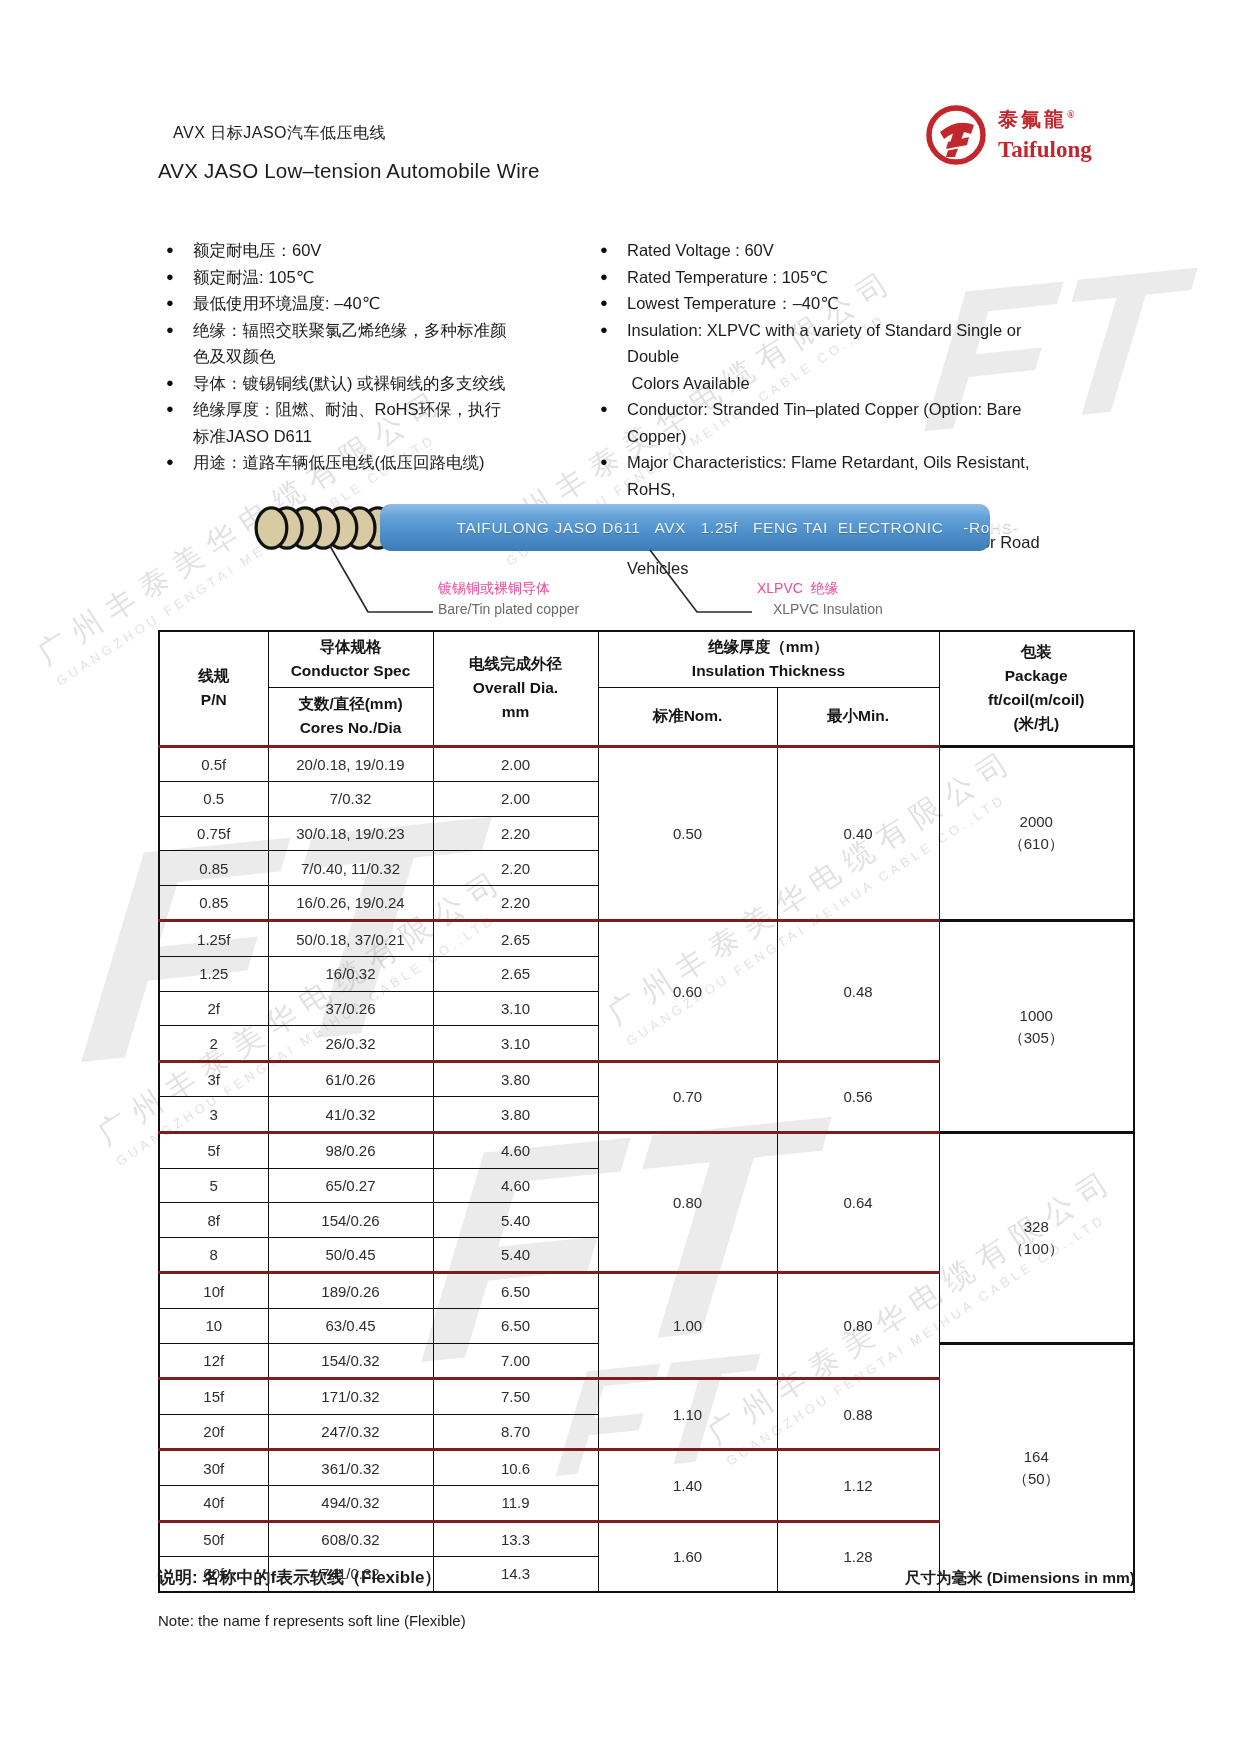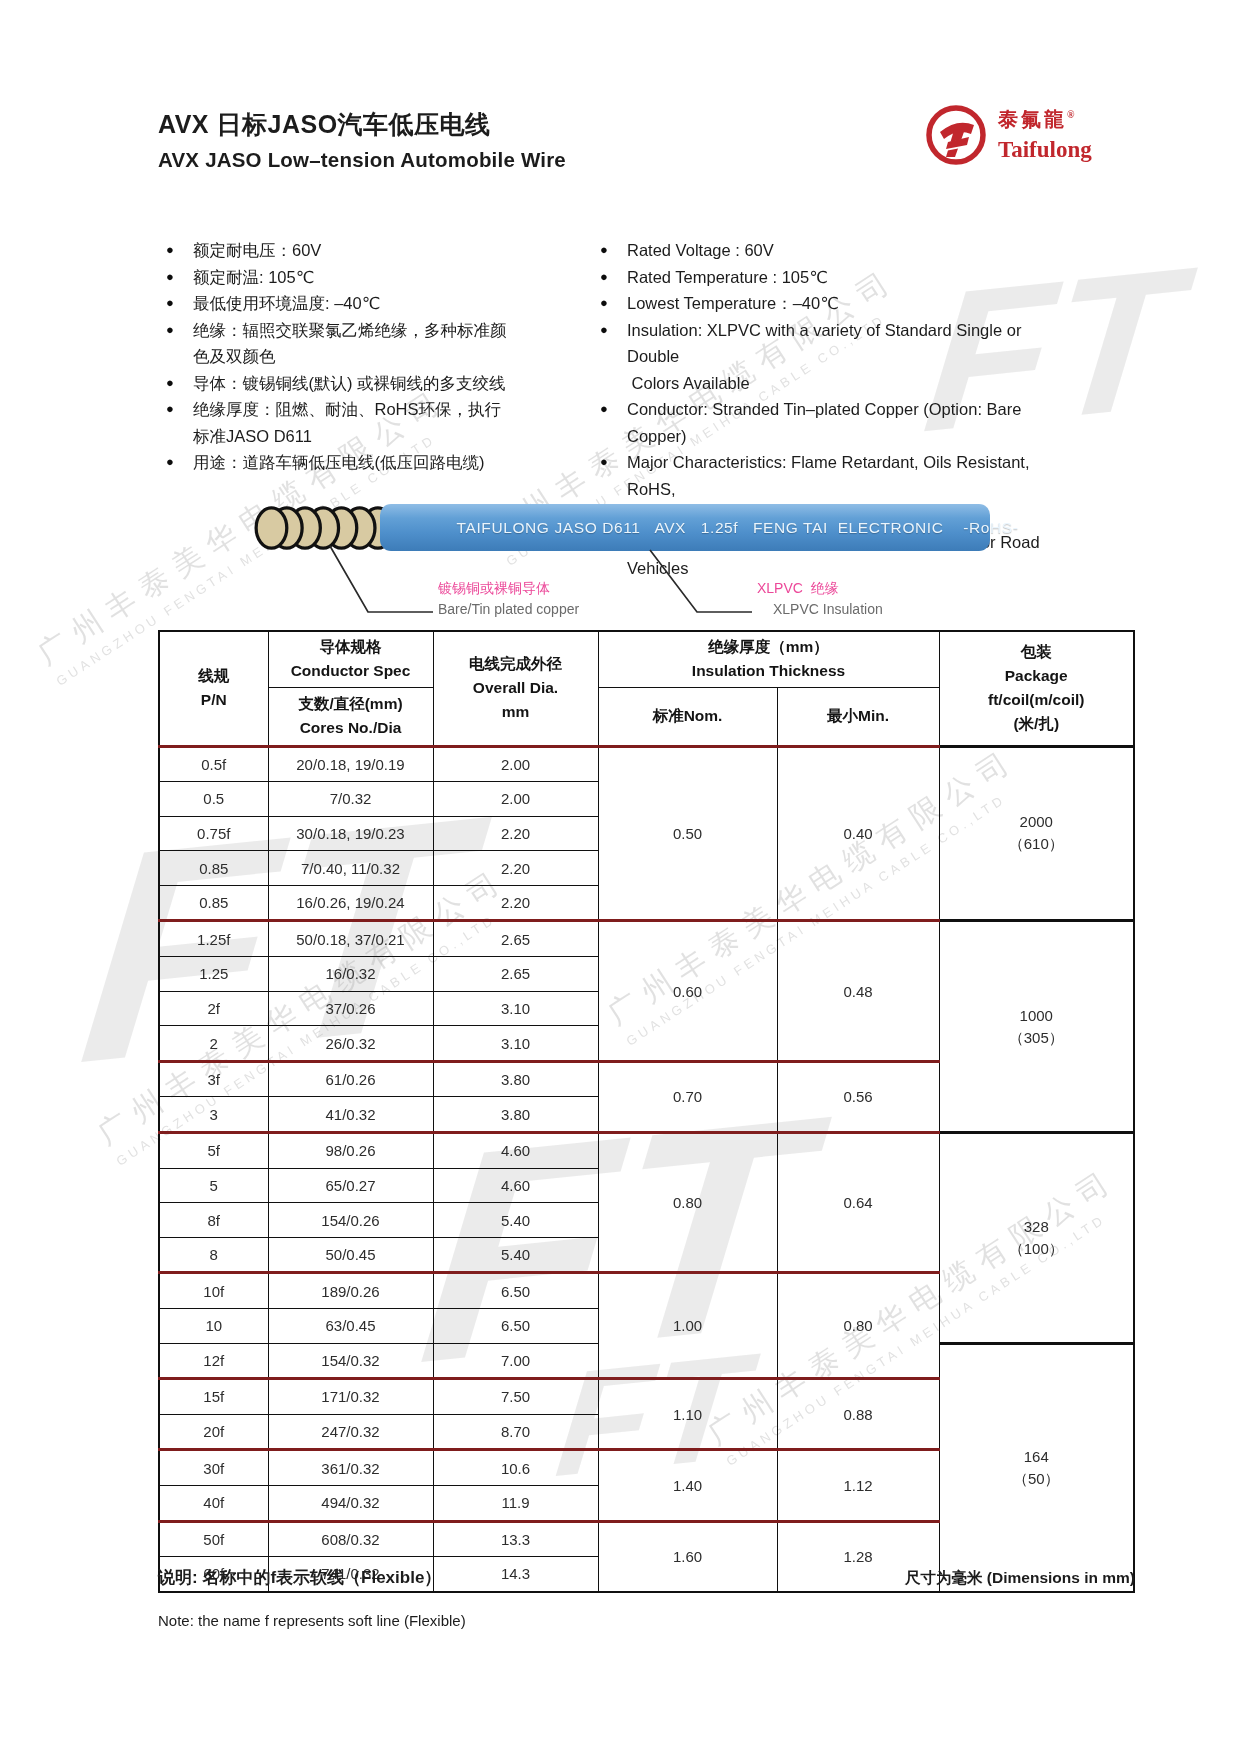--- a/index.html
+++ b/index.html
@@ -10,22 +10,22 @@
   }
   
   .wm-layer{position:absolute;inset:0;z-index:0;pointer-events:none;}
   .wm-block{position:absolute;transform:rotate(-33deg);transform-origin:left top;opacity:.34;color:#a9a9a9;white-space:nowrap;}
   .wm-block .wm-zh{font-size:30px;letter-spacing:10px;}
   .wm-block .wm-en{font-size:13px;letter-spacing:4px;margin-top:2px;}
   .wm-ft{position:absolute;font-style:italic;font-weight:bold;color:#dcdcdc;opacity:.55;transform:skewX(-12deg) rotate(-6deg);line-height:1;}
   
   .content{position:absolute;inset:0;z-index:1;}
   .titles{position:absolute;left:158px;top:108px;}
-  .title-zh{font-size:25px;font-weight:bold;letter-spacing:.5px;margin:0;}
-  .title-en{font-size:20.5px;font-weight:bold;margin:7px 0 0 0;letter-spacing:.2px;}
+  .title-zh{font-size:16px;font-weight:normal;letter-spacing:.5px;margin:15px;}
+  .title-en{font-size:20.5px;font-weight:normal;margin:7px 0 0 0;letter-spacing:.2px;}
   
   .logo{position:absolute;left:924px;top:92px;width:220px;height:88px;color:#c1272d;}
   .logo-mark{position:absolute;left:0;top:10px;}
   .logo-texts{position:absolute;left:74px;top:14px;}
   .logo-zh{font-size:20px;font-weight:bold;letter-spacing:3px;font-family:"Liberation Serif","DejaVu Serif",serif;}
   .logo-zh sup{font-size:10px;}
   .logo-en{font-size:23px;font-weight:600;font-family:"Liberation Serif","DejaVu Serif",serif;margin-top:4px;}
   
   .bullets{list-style:none;margin:0;padding:0;position:absolute;top:237px;}
   .bullets.left{left:166px;width:392px;}

